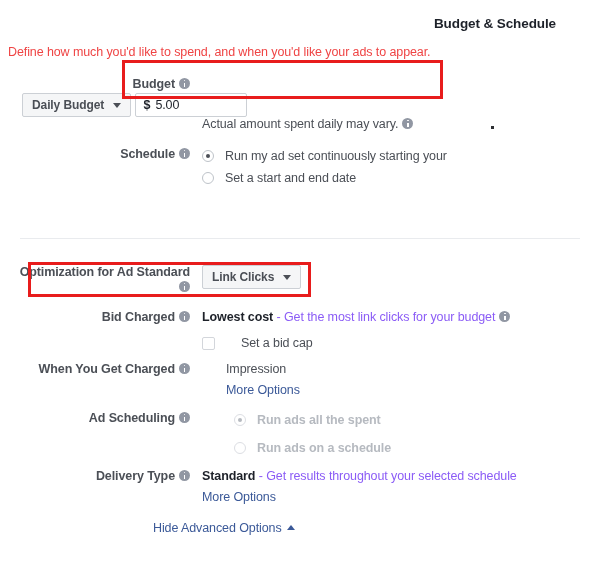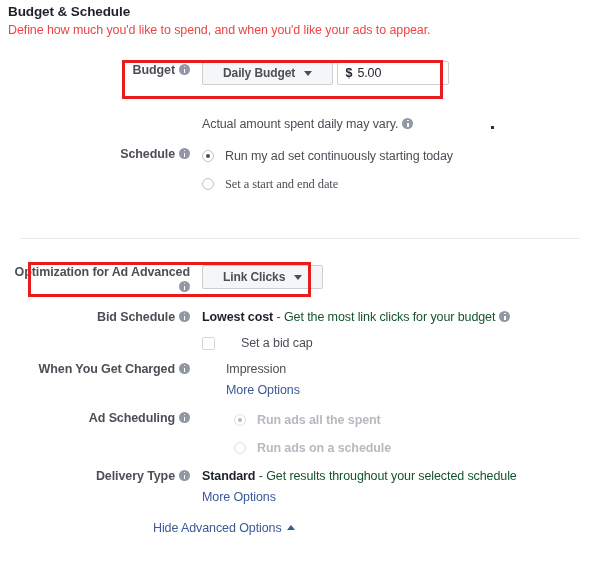--- a/index.html
+++ b/index.html
@@ -24,21 +24,22 @@
     left: 8px;
     top: 4px;
     width: 560px;
   }
   .section-title {
     font-size: 13.5px;
     font-weight: bold;
     color: #1d2129;
     letter-spacing: -0.1px;
     line-height: 16px;
-    margin: 0;
+    margin: 12px;
+    text-align: right;
   }
   .section-sub {
     font-size: 12.5px;
     color: #ef4444;
     line-height: 16px;
     margin-top: 2px;
     letter-spacing: -0.1px;
   }
 
   
@@ -98,21 +99,21 @@
   }
 
   
   .dropdown {
     display: inline-flex;
     align-items: center;
     background: #f5f6f7;
     border: 1px solid #ccd0d5;
     border-radius: 2px;
     height: 24px;
-    padding: 0 20px;
+    padding: 0 9px;
     font-size: 12px;
     font-weight: bold;
     color: #4b4f56;
     box-sizing: border-box;
     cursor: pointer;
     letter-spacing: -0.1px;
   }
   .caret {
     margin-left: 9px;
     width: 0;
@@ -192,21 +193,21 @@
 
   
   .link {
     color: #3b5998;
     font-size: 12.5px;
     cursor: pointer;
     letter-spacing: -0.1px;
     text-decoration: none;
   }
   .strong-dark { font-weight: bold; color: #1d2129; }
-  .muted { color: #14532d; }
+  .muted { color: #8b5cf6; }
 
   .divider {
     position: absolute;
     left: 20px;
     top: 238px;
     width: 560px;
     height: 1px;
     background: #e9ebee;
   }
 
@@ -234,21 +235,21 @@
     margin-left: 5px;
     width: 0;
     height: 0;
     border-left: 4px solid transparent;
     border-right: 4px solid transparent;
     border-bottom: 5px solid #3b5998;
     vertical-align: 2px;
   }
 
   
-  #row-budget        { left: 10px; top: 61px; }
+  #row-budget        { left: 10px; top: 75px; flex-direction: column; }
   #row-actual        { left: 202px; top: 117px; }
   #row-schedule      { left: 10px; top: 145px; }
   #row-optimization  { left: 10px; top: 265px; }
   #row-bid-strategy  { left: 10px; top: 308px; }
   #row-charged       { left: 10px; top: 360px; gap: 24px; }
   #row-ad-scheduling { left: 10px; top: 409px; gap: 32px; }
   #row-delivery-type { left: 10px; top: 467px; justify-content: flex-end; }
   #row-hide-advanced { left: 153px; top: 521px; }
 
   #row-optimization .lbl { line-height: 15px; }
@@ -285,47 +286,47 @@
 
 <div class="stray-dot"></div>
 
 <div class="row" id="row-schedule">
   <div class="lbl">
     <span>Schedule</span><span class="info"></span>
   </div>
   <div class="field">
     <div class="choice">
       <span class="radio checked"></span>
-      <span>Run my ad set continuously starting today</span>
-    </div>
-    <div class="choice" style="margin-top:6px;font-family:Liberation Serif, serif;">
+      <span>Run my ad set continuously starting your</span>
+    </div>
+    <div class="choice" style="">
       <span class="radio"></span>
       <span>Set a start and end date</span>
     </div>
   </div>
 </div>
 
 <div class="divider"></div>
 
 <div class="row" id="row-optimization">
   <div class="lbl">
-    <span>Optimization for Ad Advanced</span><br>
+    <span>Optimization for Ad Standard</span><br>
     <span class="info"></span>
   </div>
   <div class="field">
     <span class="dropdown">
       <span>Link Clicks</span>
       <span class="caret"></span>
     </span>
   </div>
 </div>
 
 <div class="row" id="row-bid-strategy">
   <div class="lbl">
-    <span>Bid Schedule</span><span class="info"></span>
+    <span>Bid Charged</span><span class="info"></span>
   </div>
   <div class="field">
     <div>
       <span class="strong-dark">Lowest cost</span><span class="muted"> - Get the most link clicks for your budget</span><span class="info"></span>
     </div>
     <div class="choice" style="margin-top:6px;gap:16px;">
       <span class="checkbox"></span>
       <span>Set a bid cap</span>
     </div>
   </div>

